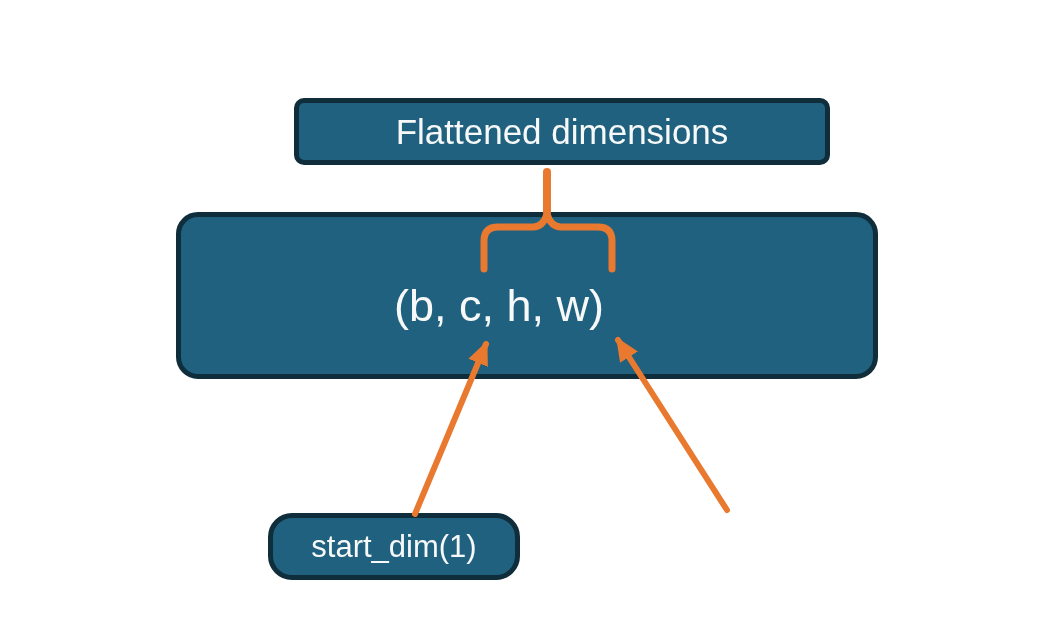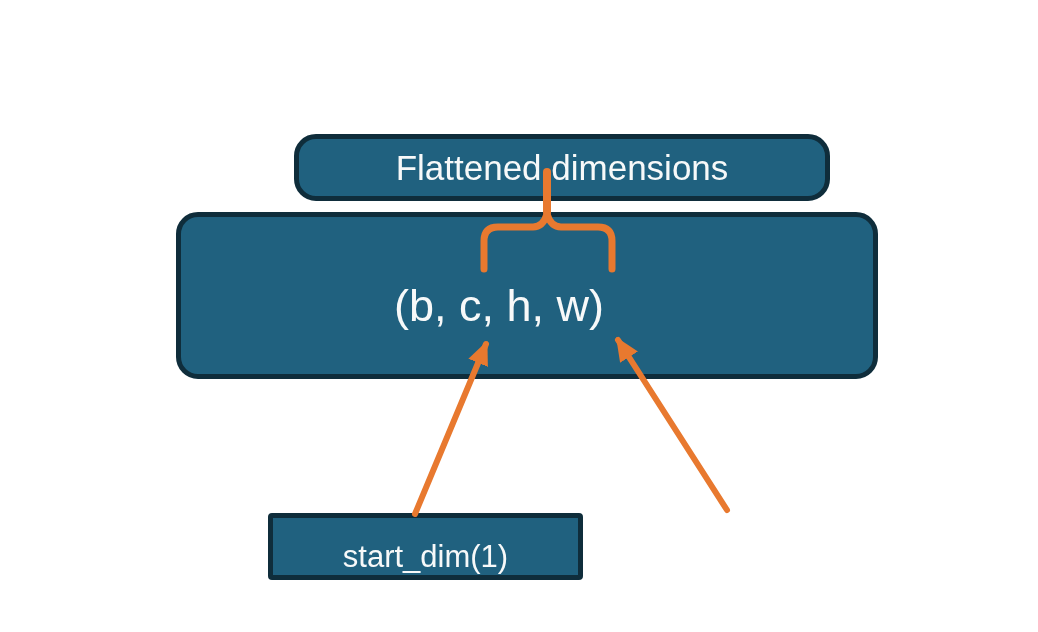--- a/index.html
+++ b/index.html
@@ -22,42 +22,40 @@
     border: 5px solid #0f2d3b;
     color: #f7f9f9;
     display: flex;
     align-items: center;
     justify-content: center;
     text-align: center;
   }
   #node-flattened {
     left: 294px; top: 98px;
     width: 536px; height: 67px;
-    border-radius: 22px;
+    border-radius: 10px;
     font-size: 35px;
-    margin-top: 36px;
   }
   #node-tensor {
     left: 176px; top: 212px;
     width: 702px; height: 167px;
     border-radius: 22px;
     font-size: 45px;
   }
   #node-tensor .node-label {
     position: absolute;
     left: 0; right: 56px;
     top: 63px;
     text-align: center;
   }
   #node-start-dim {
     left: 268px; top: 513px;
-    width: 315px; height: 67px;
-    border-radius: 4px;
+    width: 252px; height: 67px;
+    border-radius: 24px;
     font-size: 31px;
-    align-items: flex-end;
   }
   #node-end-dim {
     left: 583px; top: 514px;
     width: 295px; height: 66px;
     border-radius: 14px;
     font-size: 31px;
   }
   #connector-overlay {
     position: absolute;
     left: 0; top: 0;

